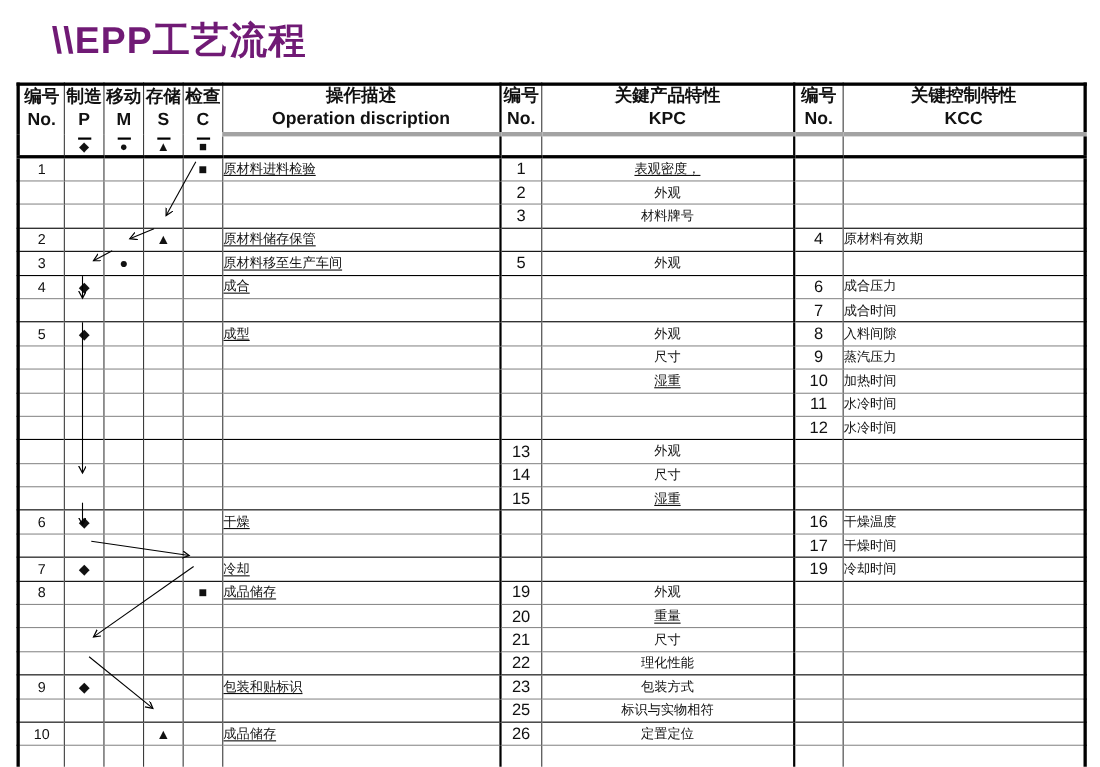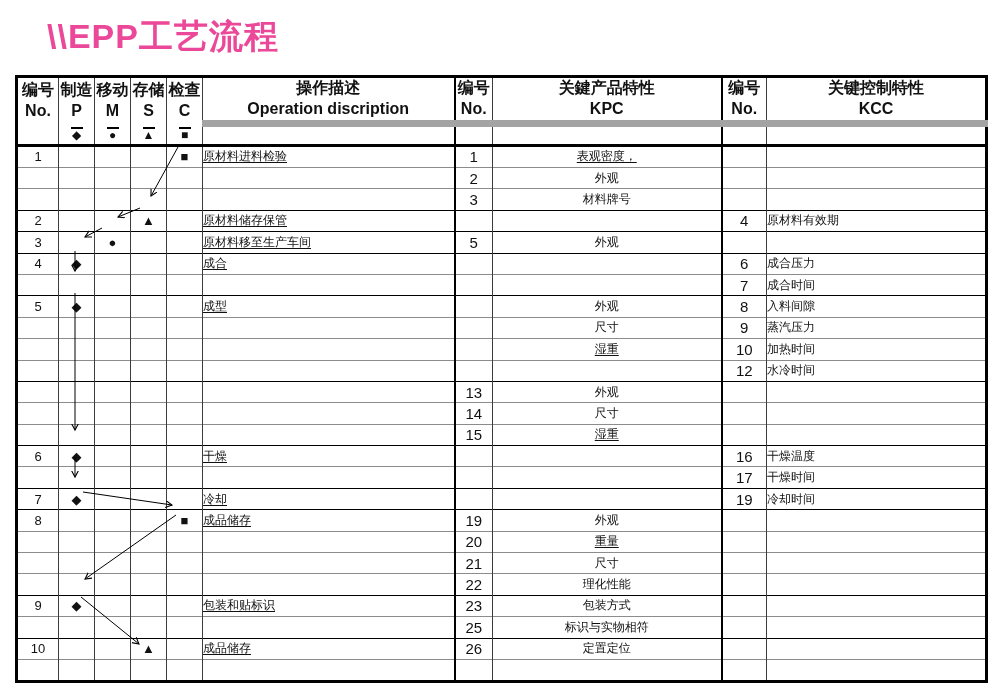--- a/index.html
+++ b/index.html
@@ -2,37 +2,37 @@
 <html><head>
 <meta charset="utf-8">
 <style>
   html,body{margin:0;padding:0;}
   body{
     width:1000px;height:697px;position:relative;background:#ffffff;
     font-family:"Liberation Sans", sans-serif;color:#111;overflow:hidden;
   }
   .page-title{
     position:absolute;left:47px;top:14px;
-    font-size:34px;font-weight:bold;color:#ec4899;letter-spacing:1px;
+    font-size:34px;font-weight:bold;color:#701a75;letter-spacing:1px;
     white-space:pre;
   }
   table.flow{
     position:absolute;left:15px;top:75px;width:970px;
     border-collapse:collapse;table-layout:fixed;
     border:3px solid #000;
   }
   table.flow th, table.flow td{
     padding:0;vertical-align:middle;overflow:hidden;white-space:nowrap;
     border-left:1px solid #3c3c3c;border-right:1px solid #3c3c3c;
   }
   thead tr.hdr th{
     height:36px;font-size:16px;font-weight:bold;line-height:1.3;text-align:center;
     border-bottom:none;
   }
-  thead tr.hdr th.hline{border-bottom:7px solid #a3a3a3;}
+  thead tr.hdr th.hline{border-bottom:4px solid #a3a3a3;}
   thead tr.sym td{
     height:17px;border-bottom:3px solid #000;text-align:center;
   }
   .dash{width:12px;height:2px;background:#000;margin:1px auto 1px auto;}
   .lg{font-size:12px;line-height:10px;display:block;}
   tbody td{height:20.4px;font-size:12px;border-top:1px solid #8c8c8c;}
   tbody tr.op td{border-top:1.5px solid #000;}
   tbody tr:first-child td{border-top:none;}
   .c-no{text-align:center;font-size:13px;}
   .c-sym{text-align:center;font-size:13px;line-height:1;}
@@ -253,20 +253,32 @@
       </tr>
       <tr>
         <td class="c-no"></td>
         <td class="c-sym"></td>
         <td class="c-sym"></td>
         <td class="c-sym"></td>
         <td class="c-sym"></td>
         <td class="c-desc"></td>
         <td class="c-bignum bL2"></td>
         <td class="c-kpc"></td>
+        <td class="c-bignum bL2">11</td>
+        <td class="c-kcc">水冷时间</td>
+      </tr>
+      <tr>
+        <td class="c-no"></td>
+        <td class="c-sym"></td>
+        <td class="c-sym"></td>
+        <td class="c-sym"></td>
+        <td class="c-sym"></td>
+        <td class="c-desc"></td>
+        <td class="c-bignum bL2"></td>
+        <td class="c-kpc"></td>
         <td class="c-bignum bL2">12</td>
         <td class="c-kcc">水冷时间</td>
       </tr>
       <tr class="op">
         <td class="c-no"></td>
         <td class="c-sym"></td>
         <td class="c-sym"></td>
         <td class="c-sym"></td>
         <td class="c-sym"></td>
         <td class="c-desc"></td>

